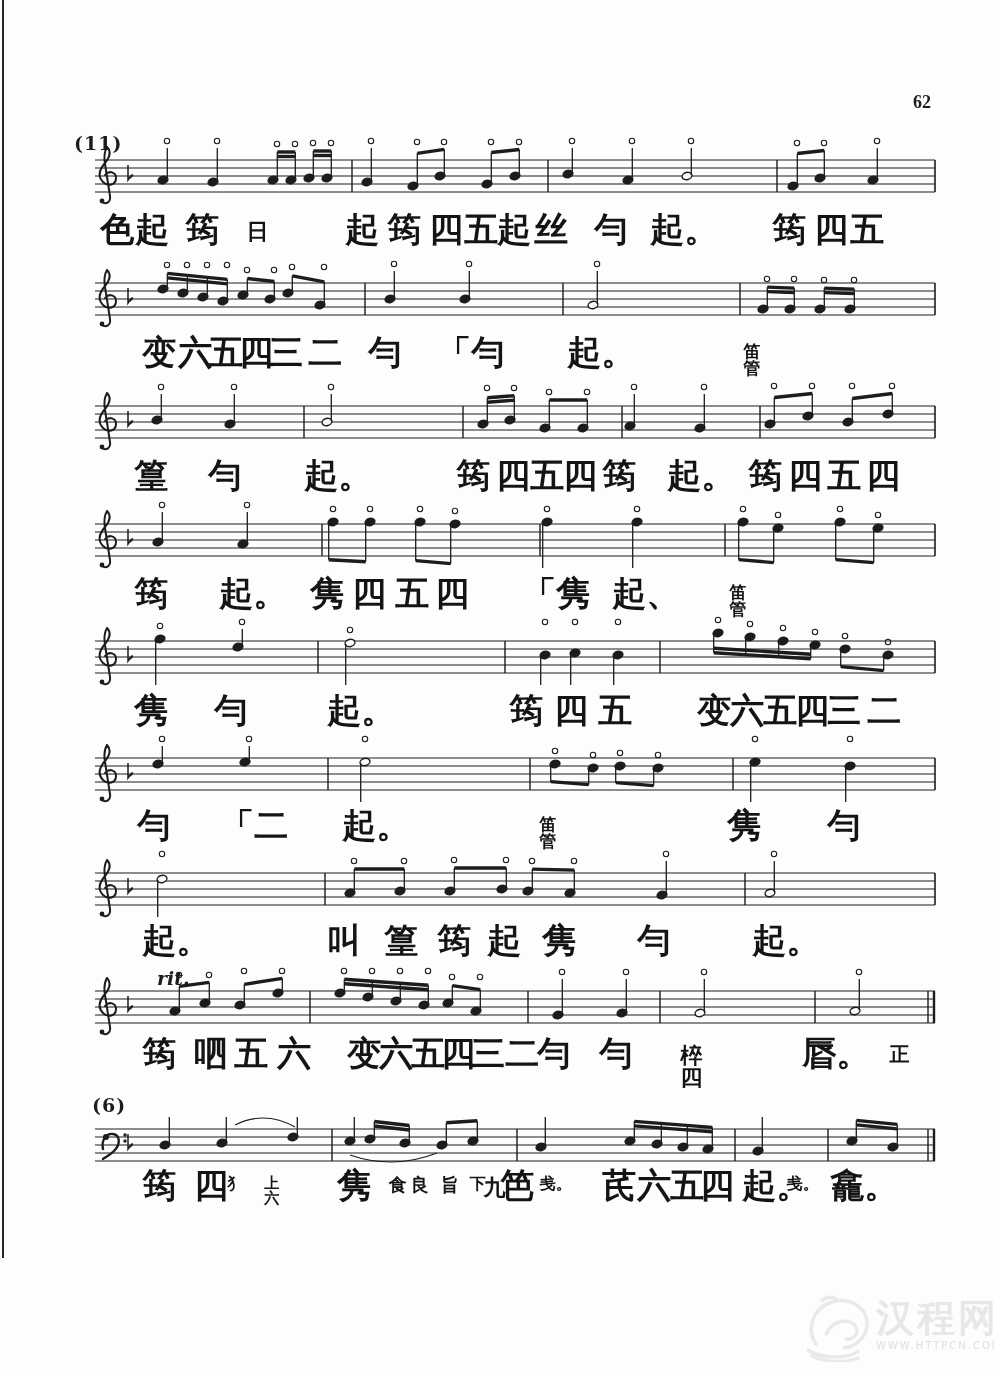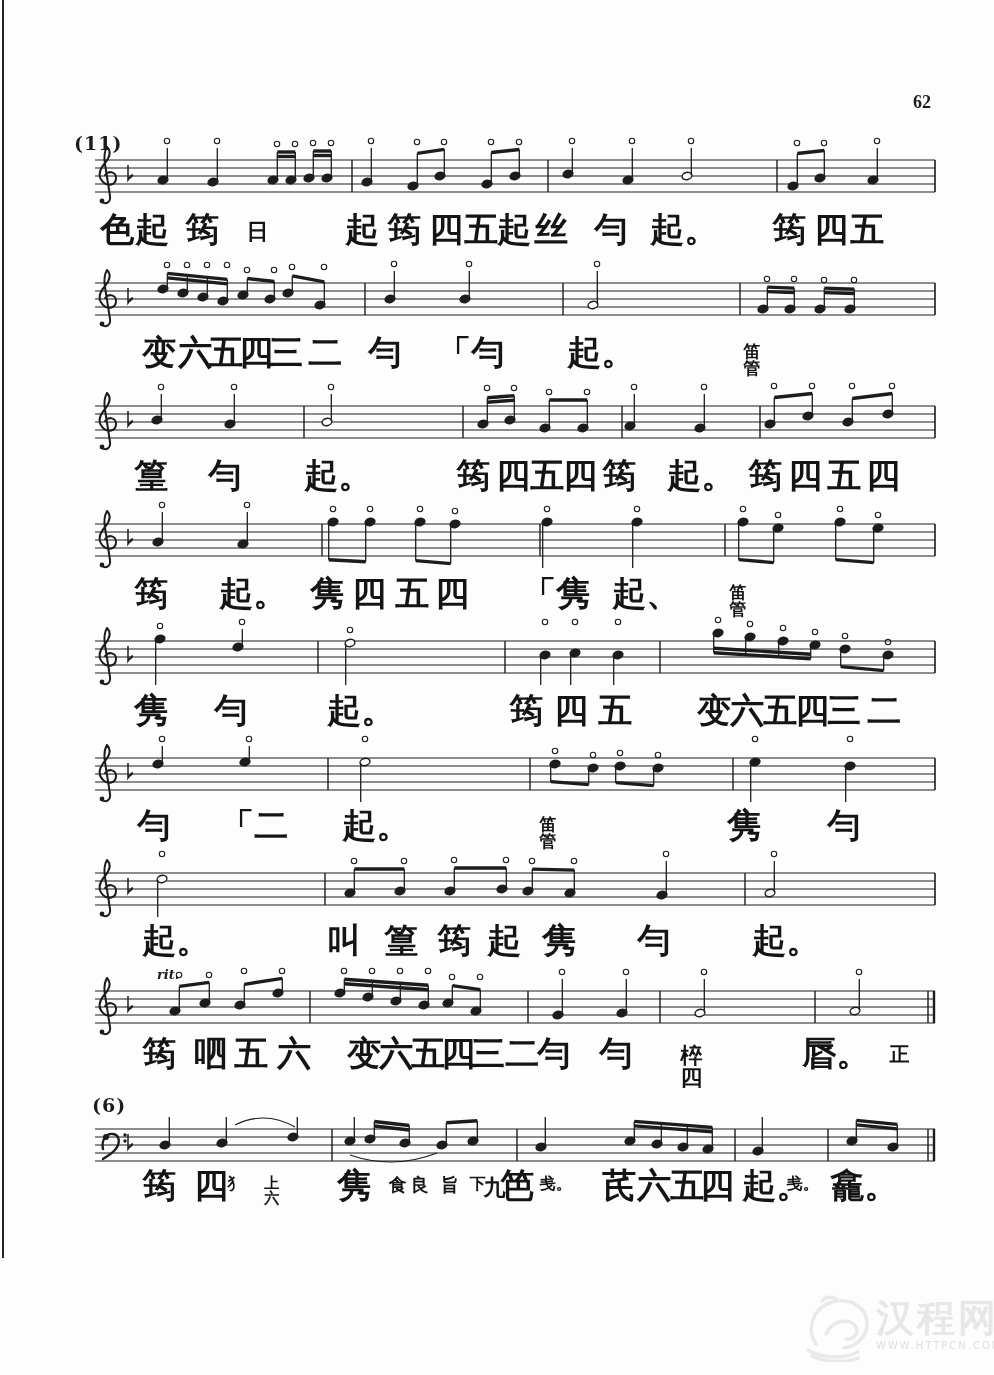--- a/index.html
+++ b/index.html
@@ -3,21 +3,21 @@
 <meta charset="utf-8">
 <style>
   html,body{margin:0;padding:0;background:#fff;}
   .page{position:relative;width:994px;height:1375px;background:#fdfdfd;overflow:hidden;
         font-family:"Liberation Serif",serif;color:#1c1c1c;}
   .left-rule{position:absolute;left:2px;top:0;width:2px;height:1258px;background:#242424;}
   .page-number{position:absolute;left:913px;top:92px;font-size:18px;font-weight:bold;
                font-family:"Liberation Serif",serif;}
   .section-label{position:absolute;font-size:19px;font-weight:bold;
                  font-family:"DejaVu Serif",serif;letter-spacing:1px;}
-  .rit-label{position:absolute;font-size:13px;font-weight:bold;font-style:italic;
+  .rit-label{position:absolute;font-size:19px;font-weight:bold;font-style:italic;
              font-family:"DejaVu Serif",serif;}
   #score{position:absolute;left:0;top:0;}
   .lyr{position:absolute;font-family:"DejaVu Serif",serif;font-weight:bold;color:#141414;
        white-space:nowrap;line-height:1.02;}
   .lyr.vert{display:flex;flex-direction:column;align-items:center;}
   .watermark{position:absolute;left:798px;top:1286px;width:190px;height:78px;display:flex;
              align-items:center;}
   .wm-logo{flex:0 0 auto;}
   .wm-text{margin-left:4px;}
   .wm-name{font-size:38px;font-weight:bold;color:#e7e7e7;letter-spacing:3px;

